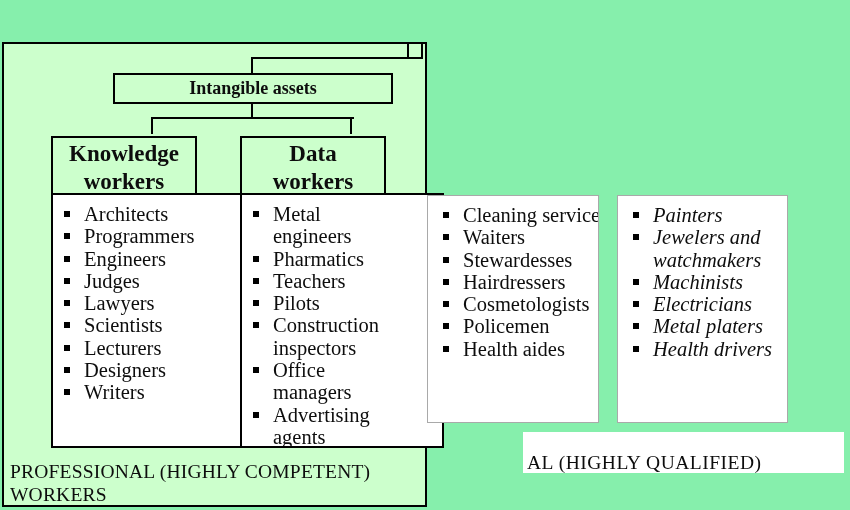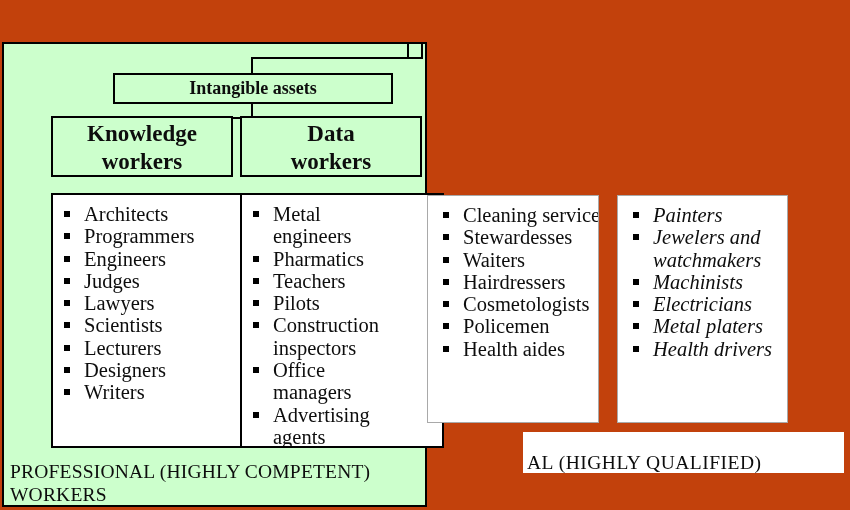--- a/index.html
+++ b/index.html
@@ -1,24 +1,24 @@
 <!DOCTYPE html>
 <html><head>
 <meta charset="utf-8">
 <style>
   html,body{margin:0;padding:0;background:#000;}
   body{width:850px;height:510px;position:relative;overflow:hidden;
        font-family:"Liberation Serif","DejaVu Serif",serif;color:#0d0d0d;}
-  .stage{position:absolute;left:0;top:0;width:850px;height:510px;background:#c2410c;}
+  .stage{position:absolute;left:0;top:0;width:850px;height:510px;background:#86efac;}
   .panel{position:absolute;left:2px;top:42px;width:425px;height:465px;
          background:#ccffcc;border:2px solid #000;box-sizing:border-box;}
   .gbox{position:absolute;background:#ccffcc;border:2px solid #000;box-sizing:border-box;
         text-align:center;font-weight:bold;}
   .titlebox{left:109px;top:29px;width:280px;height:31px;font-size:18px;line-height:26px;}
-  .headerbox{top:72px;width:182px;height:61px;font-size:23px;line-height:28px;padding-top:2px;}
+  .headerbox{top:92px;width:146px;height:61px;font-size:23px;line-height:28px;padding-top:2px;}
   .hb-left{left:47px;} .hb-right{left:236px;}
   .conn{position:absolute;background:#000;}
   .listbox{position:absolute;background:#fff;box-sizing:border-box;overflow:hidden;
            padding:8px 0 0 12px;}
   .listbox.on-green{border:2px solid #000;width:204px;height:255px;top:149px;padding-left:8px;}
   .lb-left{left:47px;} .lb-right{left:236px;}
   .listbox.floating{border:1px solid #a9a9a9;top:195px;height:228px;}
   .lb3{left:427px;width:172px;} .lb4{left:617px;width:171px;font-style:italic;}
   .li{display:flex;align-items:flex-start;font-size:20.5px;line-height:22.3px;}
   .blt{flex:0 0 6px;width:6px;height:6px;background:#000;margin:8px 14px 0 3px;}
@@ -137,25 +137,25 @@
 WORKERS</div>
   </div>
 
   <div class="listbox floating lb3">
       <div class="li">
         <span class="blt"></span>
         <span class="lit">Cleaning services</span>
       </div>
       <div class="li">
         <span class="blt"></span>
+        <span class="lit">Waiters</span>
+      </div>
+      <div class="li">
+        <span class="blt"></span>
         <span class="lit">Stewardesses</span>
-      </div>
-      <div class="li">
-        <span class="blt"></span>
-        <span class="lit">Waiters</span>
       </div>
       <div class="li">
         <span class="blt"></span>
         <span class="lit">Hairdressers</span>
       </div>
       <div class="li">
         <span class="blt"></span>
         <span class="lit">Cosmetologists</span>
       </div>
       <div class="li">

